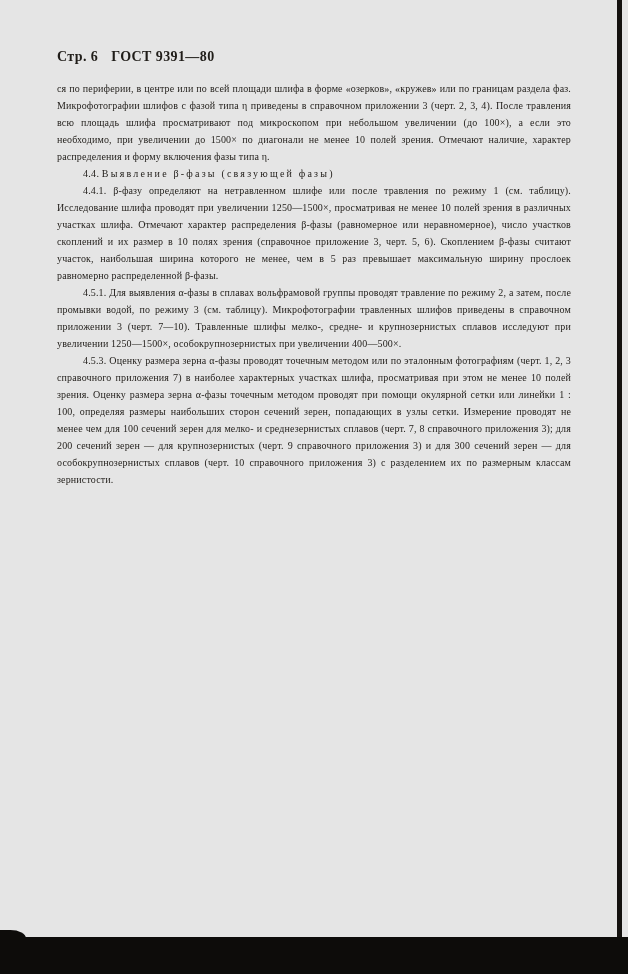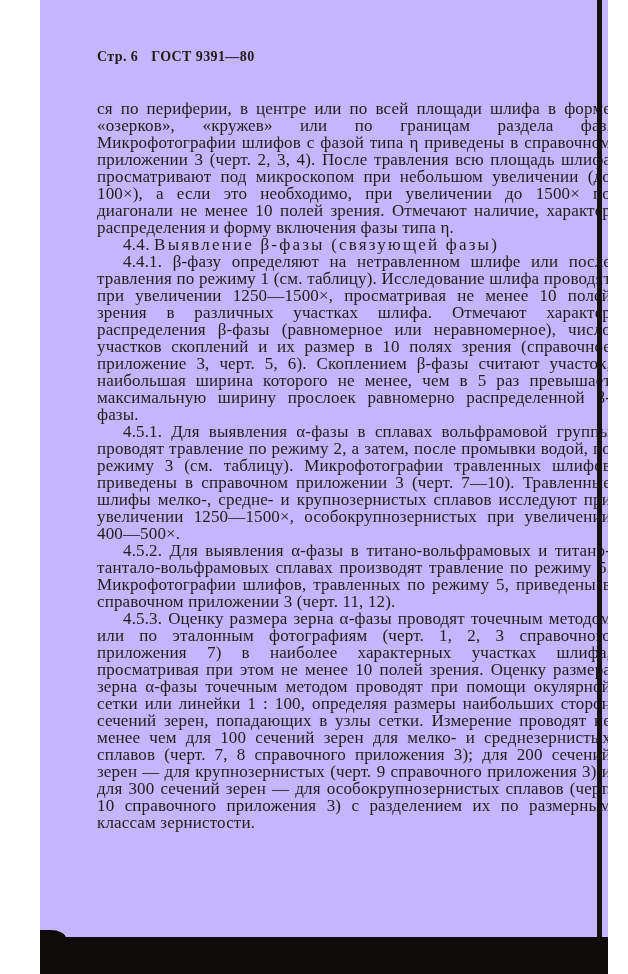--- a/index.html
+++ b/index.html
@@ -3,43 +3,42 @@
 <meta charset="utf-8">
 <style>
   * { margin: 0; padding: 0; box-sizing: border-box; }
   html, body { width: 628px; height: 974px; }
   body {
     background: #ffffff;
     font-family: "Liberation Serif", "DejaVu Serif", serif;
   }
   .page {
     position: relative;
-    width: 568px;
+    width: 628px;
     height: 974px;
-    background: #c4b5fd;
+    background: #e5e5e5;
     color: #201d19;
     overflow: hidden;
-    margin-left: 40px;
   }
   .page-header {
     position: absolute;
     top: 49px;
     left: 57px;
     font-size: 14px;
     font-weight: bold;
     letter-spacing: 0.4px;
     white-space: nowrap;
   }
   .page-header .doc-number { margin-left: 13px; }
   .text-block {
     position: absolute;
-    top: 100px;
+    top: 80px;
     left: 57px;
     width: 514px;
-    font-size: 17px;
+    font-size: 10px;
     line-height: 17px;
     text-align: justify;
     letter-spacing: 0.15px;
   }
   .para { margin: 0; text-indent: 26px; }
   .para.no-indent { text-indent: 0; }
   .para.heading .h-title { letter-spacing: 2.2px; }
   .para.heading .h-num { letter-spacing: 0.3px; }
   .scan-edge-right {
     position: absolute;
@@ -83,21 +82,20 @@
     <p class="para heading">
       <span class="h-num">4.4.</span>
       <span class="h-title">Выявление β-фазы (связующей фазы)</span>
     </p>
 
     <p class="para">4.4.1. β-фазу определяют на нетравленном шлифе или после травления по режиму 1 (см. таблицу). Исследование шлифа проводят при увеличении 1250—1500×, просматривая не менее 10 полей зрения в различных участках шлифа. Отмечают характер распределения β-фазы (равномерное или неравномерное), число участков скоплений и их размер в 10 полях зрения (справочное приложение 3, черт. 5, 6). Скоплением β-фазы считают участок, наибольшая ширина которого не менее, чем в 5 раз превышает максимальную ширину прослоек равномерно распределенной β-фазы.</p>
 
 
     <p class="para">4.5.1. Для выявления α-фазы в сплавах вольфрамовой группы проводят травление по режиму 2, а затем, после промывки водой, по режиму 3 (см. таблицу). Микрофотографии травленных шлифов приведены в справочном приложении 3 (черт. 7—10). Травленные шлифы мелко-, средне- и крупнозернистых сплавов исследуют при увеличении 1250—1500×, особокрупнозернистых при увеличении 400—500×.</p>
 
-    <p class="para">4.5.2. Для выявления α-фазы в титано-вольфрамовых и титано-тантало-вольфрамовых сплавах производят травление по режиму 5. Микрофотографии шлифов, травленных по режиму 5, приведены в справочном приложении 3 (черт. 11, 12).</p>
 
     <p class="para">4.5.3. Оценку размера зерна α-фазы проводят точечным методом или по эталонным фотографиям (черт. 1, 2, 3 справочного приложения 7) в наиболее характерных участках шлифа, просматривая при этом не менее 10 полей зрения. Оценку размера зерна α-фазы точечным методом проводят при помощи окулярной сетки или линейки 1 : 100, определяя размеры наибольших сторон сечений зерен, попадающих в узлы сетки. Измерение проводят не менее чем для 100 сечений зерен для мелко- и среднезернистых сплавов (черт. 7, 8 справочного приложения 3); для 200 сечений зерен — для крупнозернистых (черт. 9 справочного приложения 3) и для 300 сечений зерен — для особокрупнозернистых сплавов (черт. 10 справочного приложения 3) с разделением их по размерным классам зернистости.</p>
 
   </div>
 
   <div class="scan-edge-right"></div>
   <div class="scan-corner"></div>
   <div class="scan-edge-bottom"></div>
 
 </div>

